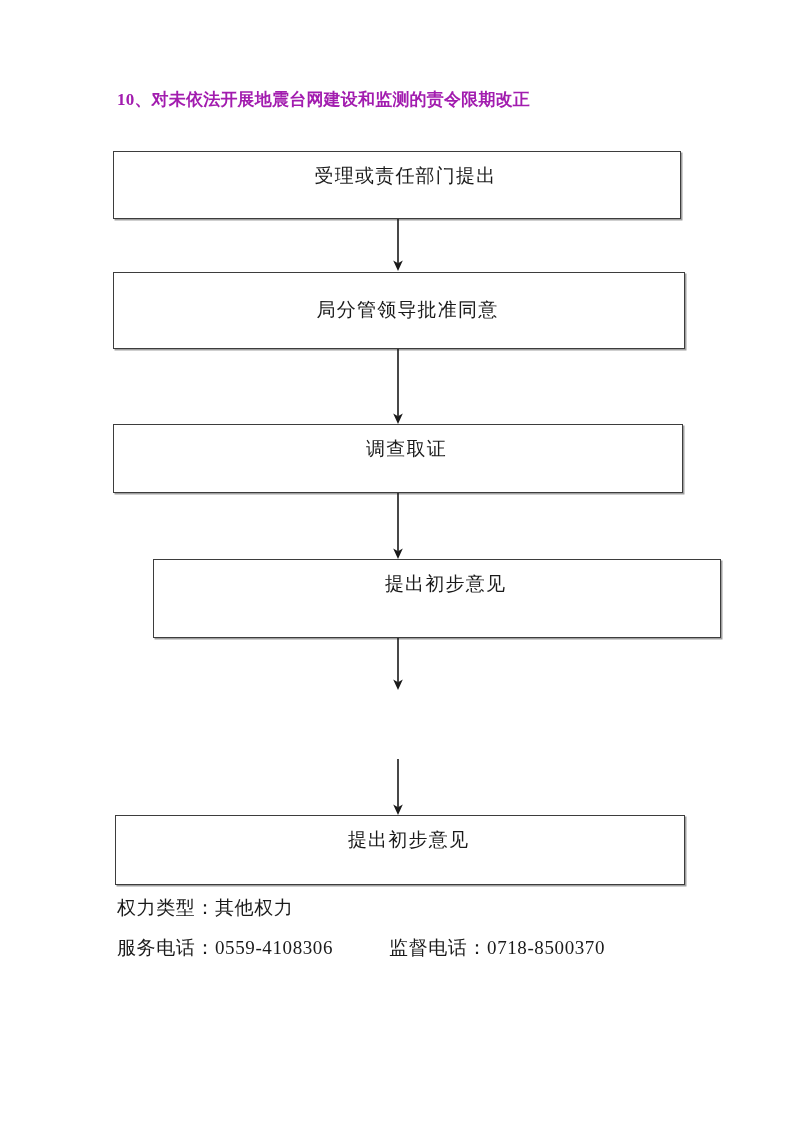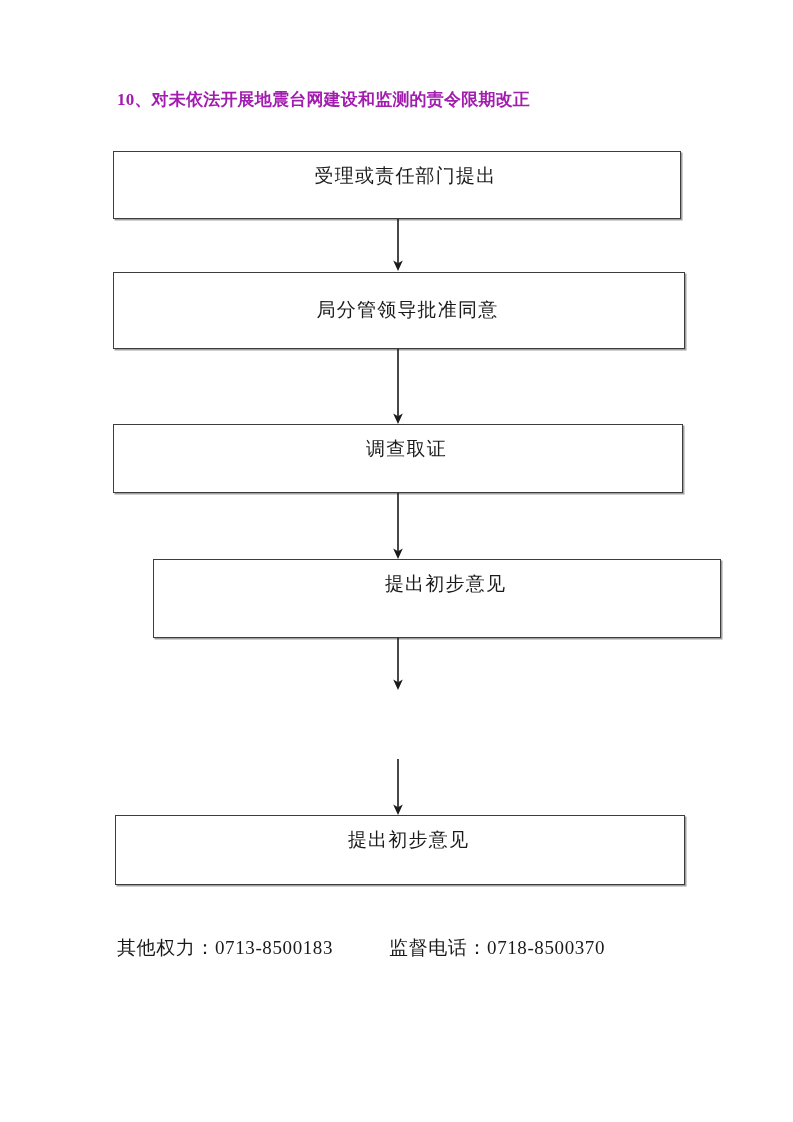--- a/index.html
+++ b/index.html
@@ -152,16 +152,17 @@
         <path d="M7 56 L2.2 45.5 L7 48.2 L11.8 45.5 Z" fill="#1a1a1a"></path>
       </svg>
     </div>
 
     <div class="flow-box label-top" style="left:115px; top:815px; width:570px; height:70px;">
       <div class="box-label">提出初步意见</div>
     </div>
 
   </div>
 
+  <div class="footer-line" id="footer-type">权力类型：其他权力</div>
 
-  <div class="footer-line" id="footer-phones"><span>其他权力：</span><span>0713-8500183</span><span class="phone-gap"></span><span>监督电话：</span><span>0718-8500370</span></div>
+  <div class="footer-line" id="footer-phones"><span>服务电话：</span><span>0559-4108306</span><span class="phone-gap"></span><span>监督电话：</span><span>0718-8500370</span></div>
 
 </div>
 
 </body></html>

